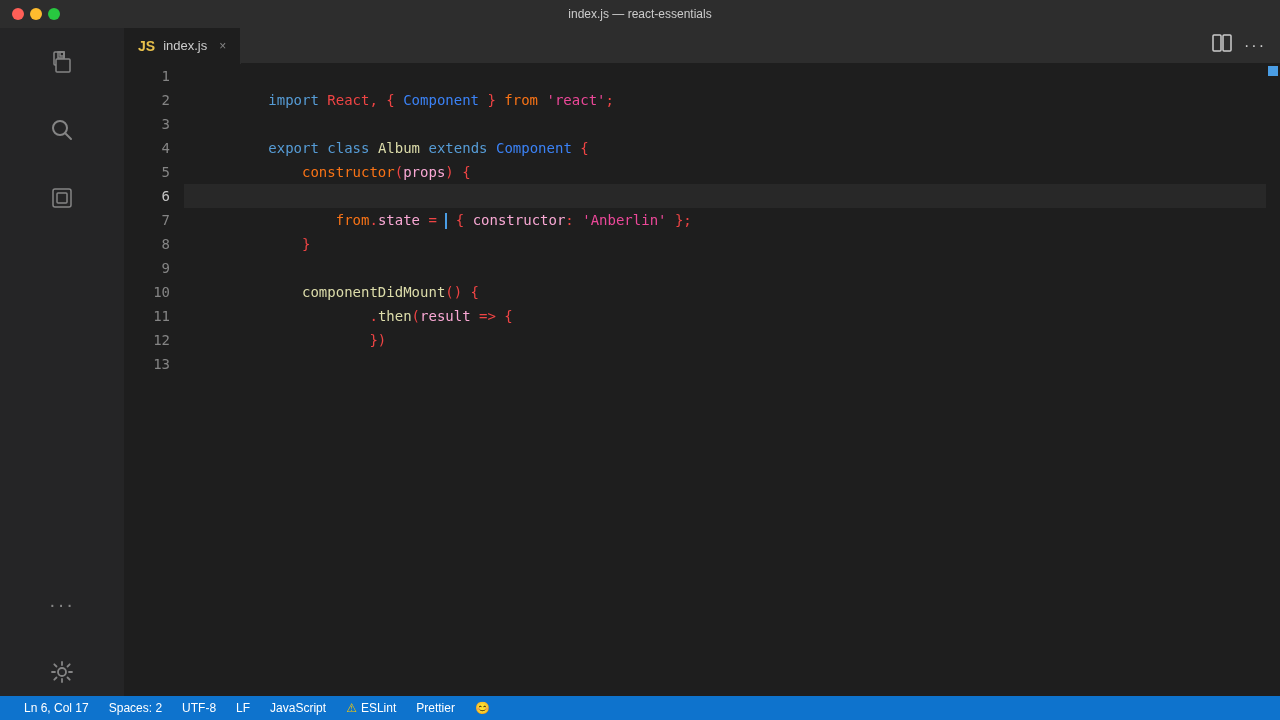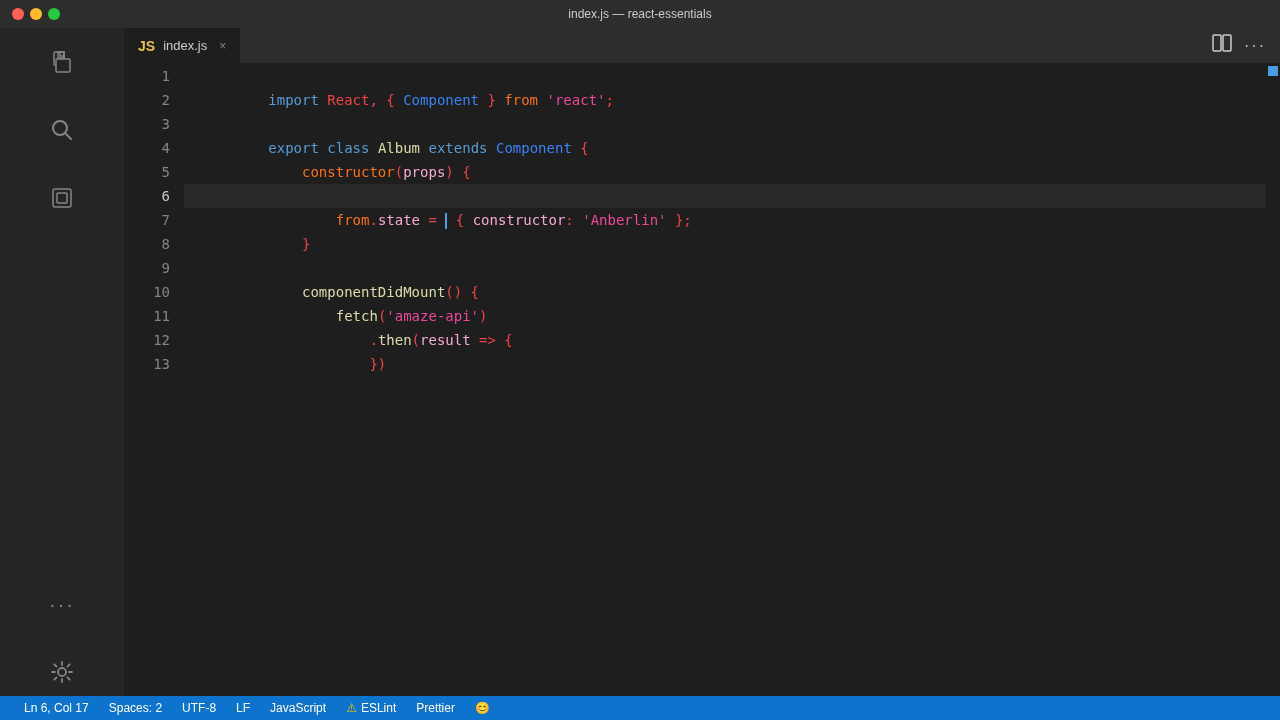--- a/index.html
+++ b/index.html
@@ -361,23 +361,20 @@
         <div class="code-line">
           <span class="punct">    }</span>
         </div>
 
         <div class="code-line">&nbsp;</div>
 
         <div class="code-line">
           <span class="punct">    </span><span class="cls2">componentDidMount</span><span class="punct">() {</span>
         </div>
 
-        <div class="code-line">
-          <span class="punct">        </span><span class="cls2">fetch</span><span class="punct">(</span><span class="str">'amaze-api'</span><span class="punct">)</span>
-        </div>
 
         <div class="code-line">
           <span class="punct">            .</span><span class="cls2">then</span><span class="punct">(</span><span class="prop">result</span><span class="punct"> =&gt; {</span>
         </div>
 
 
         <div class="code-line">
           <span class="punct">            })</span>
         </div>
       </div>

